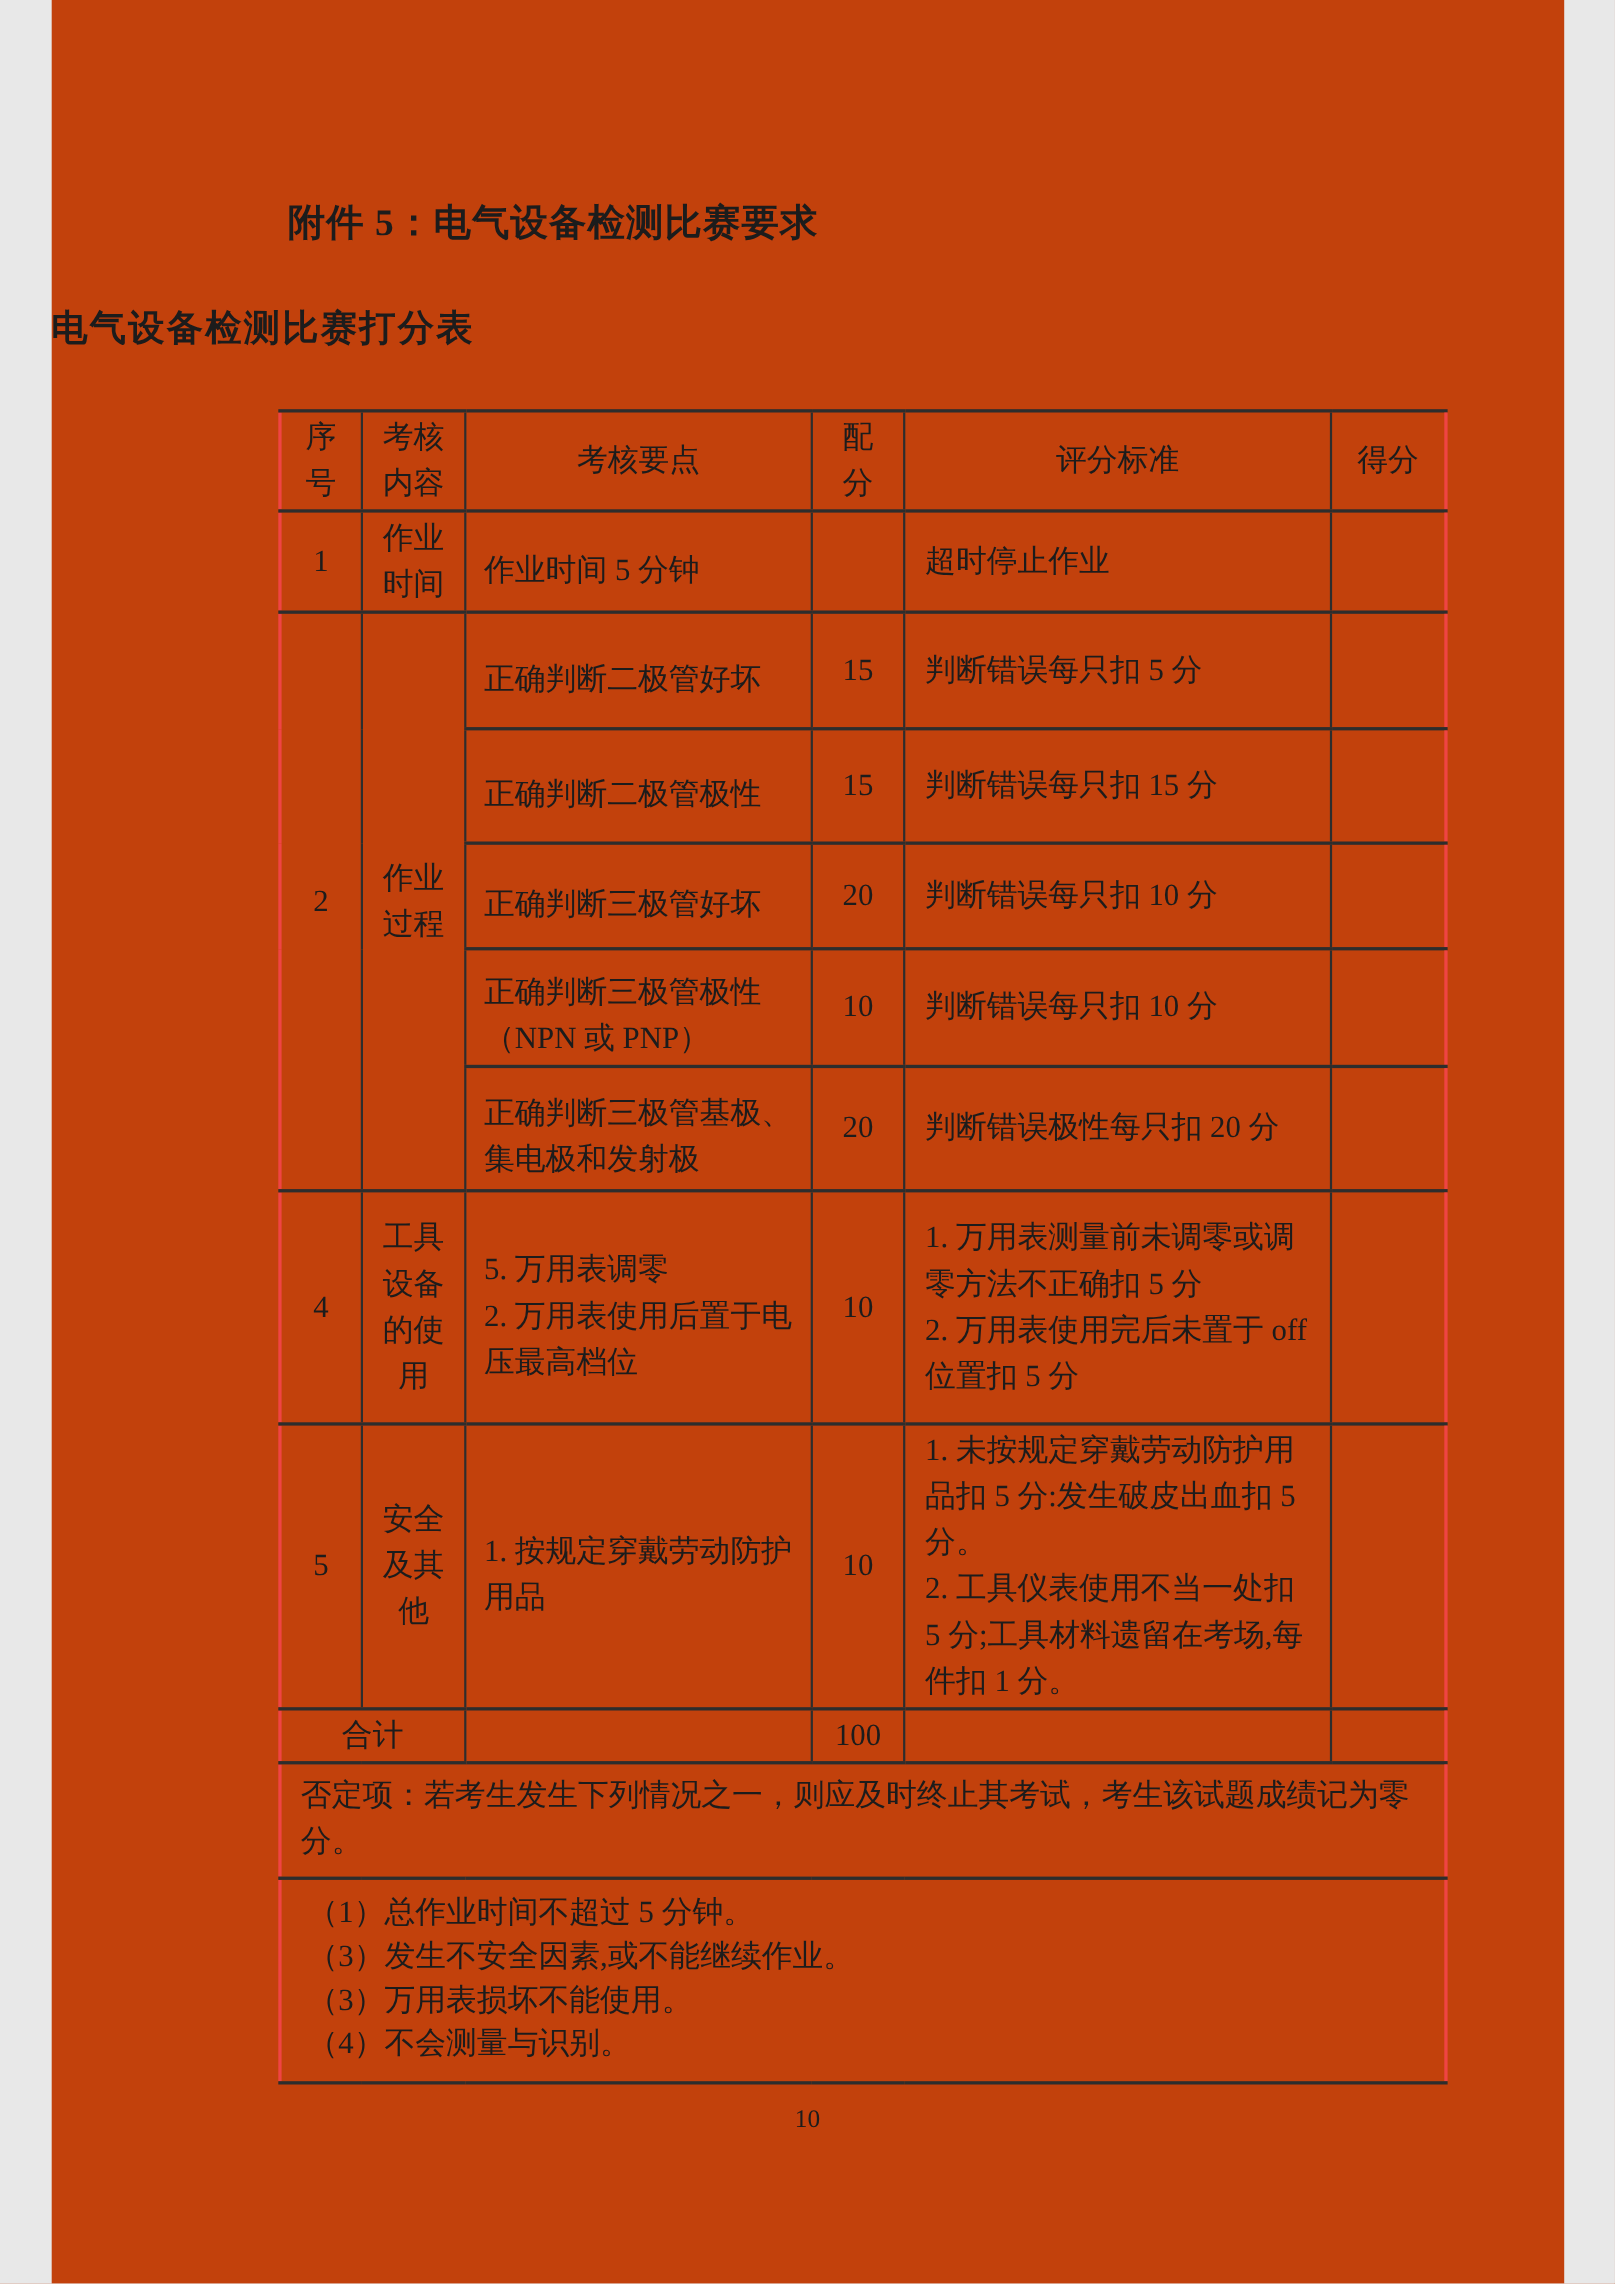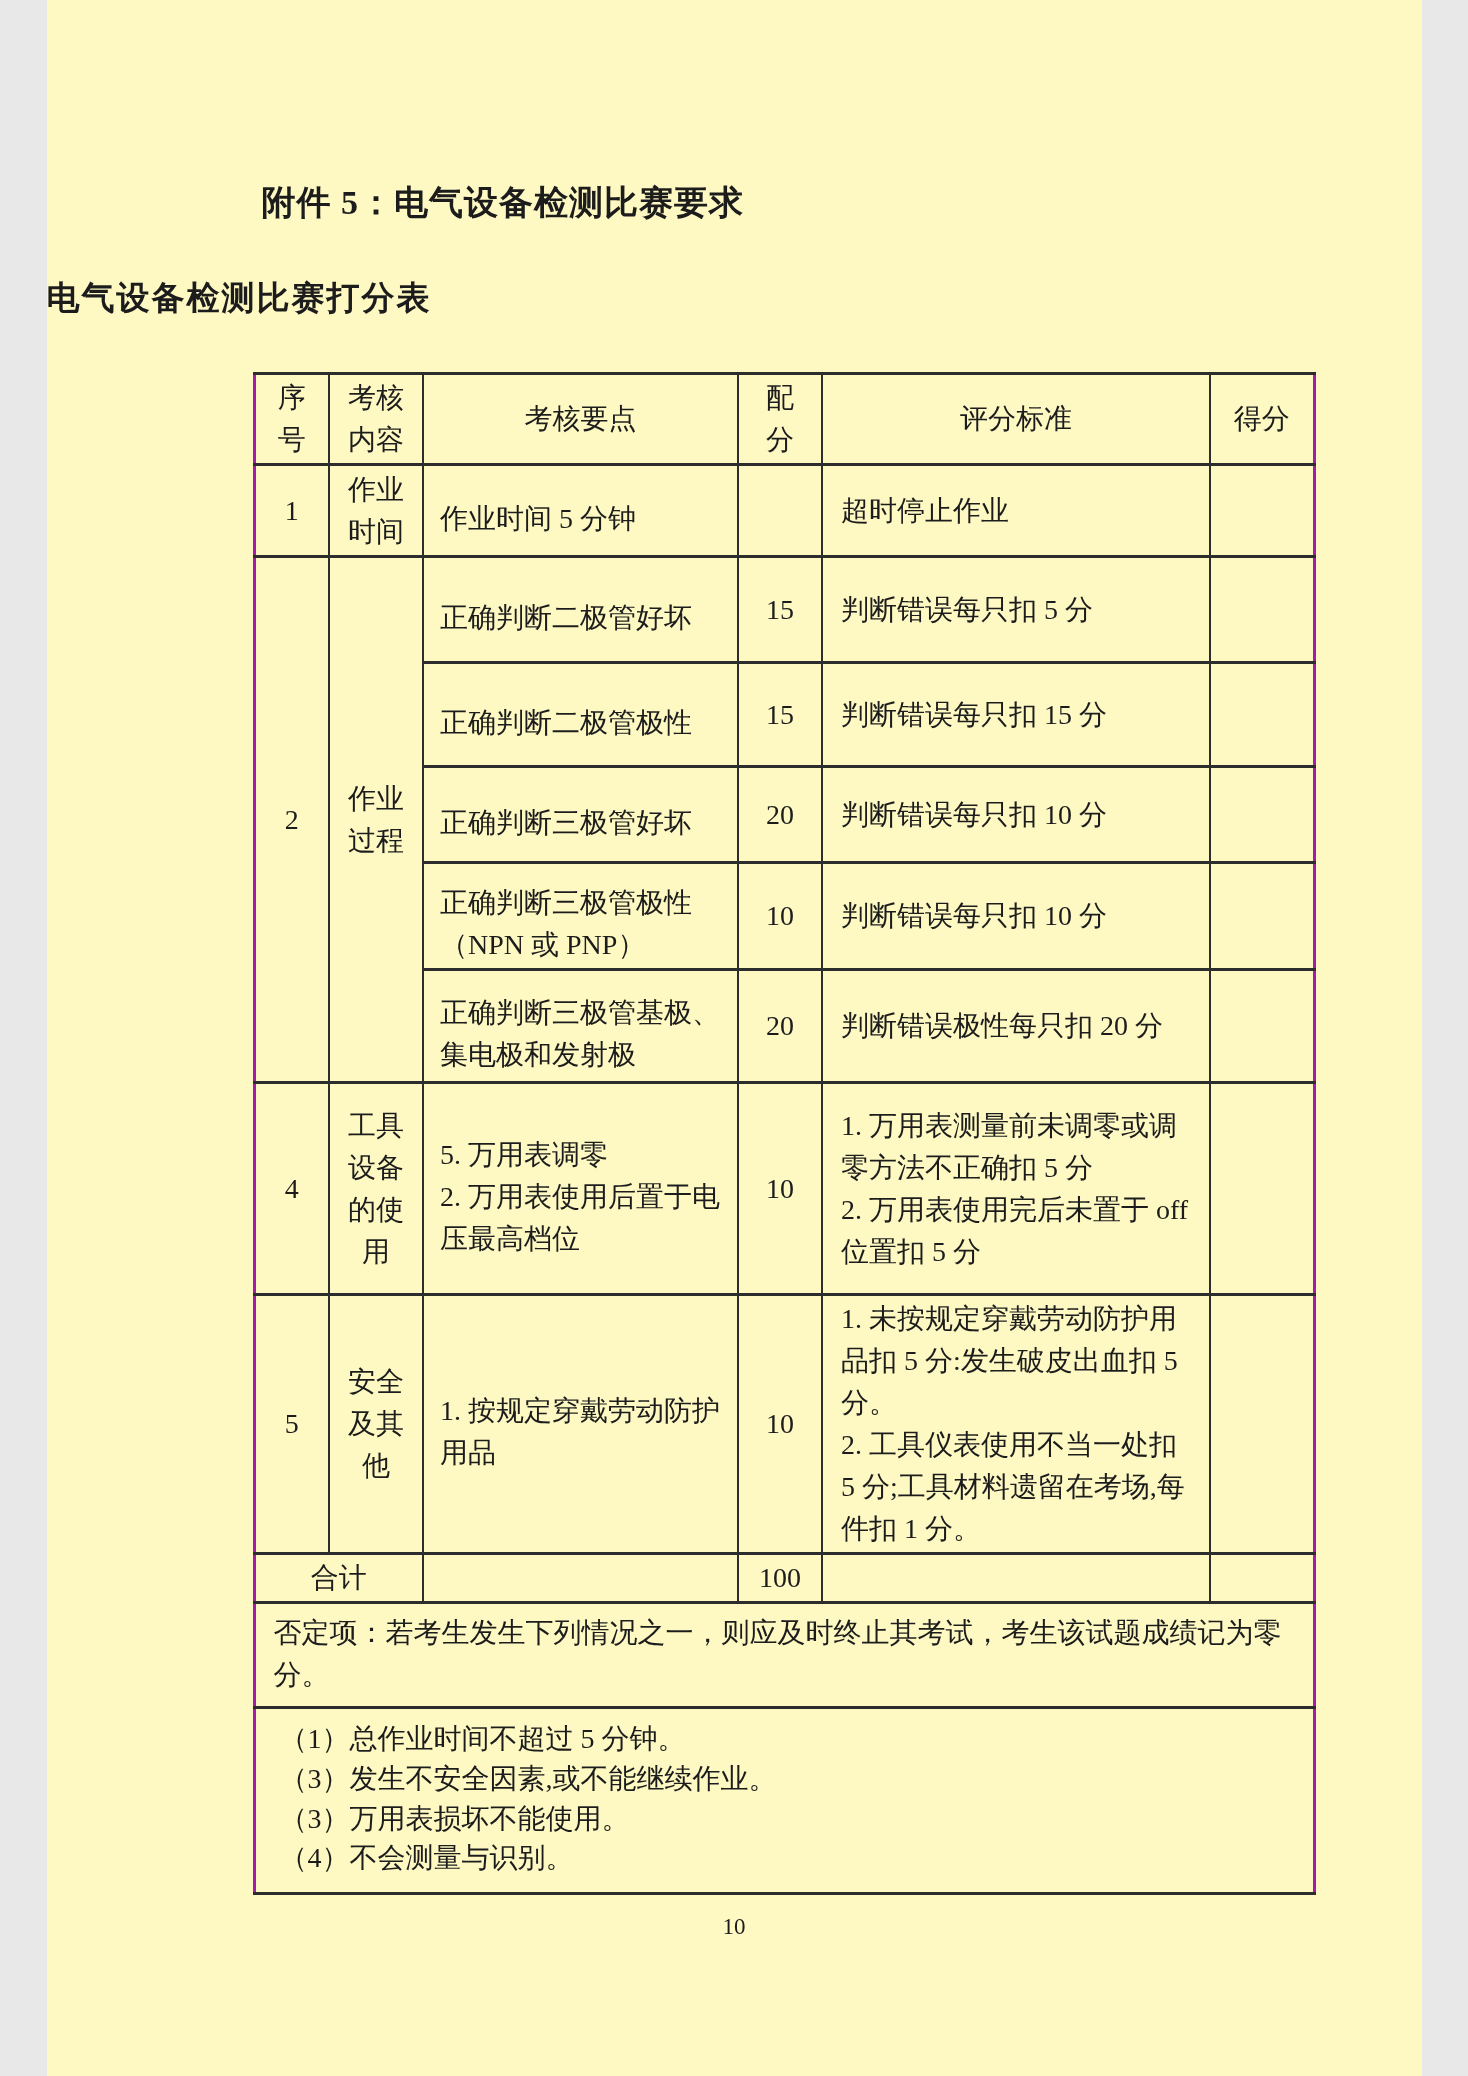--- a/index.html
+++ b/index.html
@@ -1,37 +1,37 @@
 <!DOCTYPE html>
 <html><head>
 <meta charset="utf-8">
 <style>
   html,body{margin:0;padding:0;background:#e8e8e8;}
   .page{
     position:relative;
     width:1375px;height:2076px;
     margin:0 auto;
-    background:#fef9c3;
+    background:#c2410c;
     font-family:"Liberation Serif","DejaVu Serif",serif;
     color:#1c1c1c;
     overflow:hidden;
   }
   .att-title{
     position:absolute;left:215px;top:180px;margin:0;
     font-size:34px;font-weight:bold;letter-spacing:1px;
   }
   .table-title{
     position:absolute;left:0;top:276px;margin:0;width:100%;
     text-align:left;font-size:33px;font-weight:bold;letter-spacing:2px;
   }
   table.score-table{
     position:absolute;left:206px;top:372px;
     width:1060px;table-layout:fixed;
     border-collapse:collapse;
-    border:3px solid #a21caf;
+    border:3px solid #ef4444;
     font-size:28px;
   }
   td{
     border-left:2px solid #2d2d2d;
     border-right:2px solid #2d2d2d;
     border-top:3px solid #2d2d2d;
     border-bottom:3px solid #2d2d2d;
     vertical-align:middle;
     text-align:center;
     line-height:1.5;

